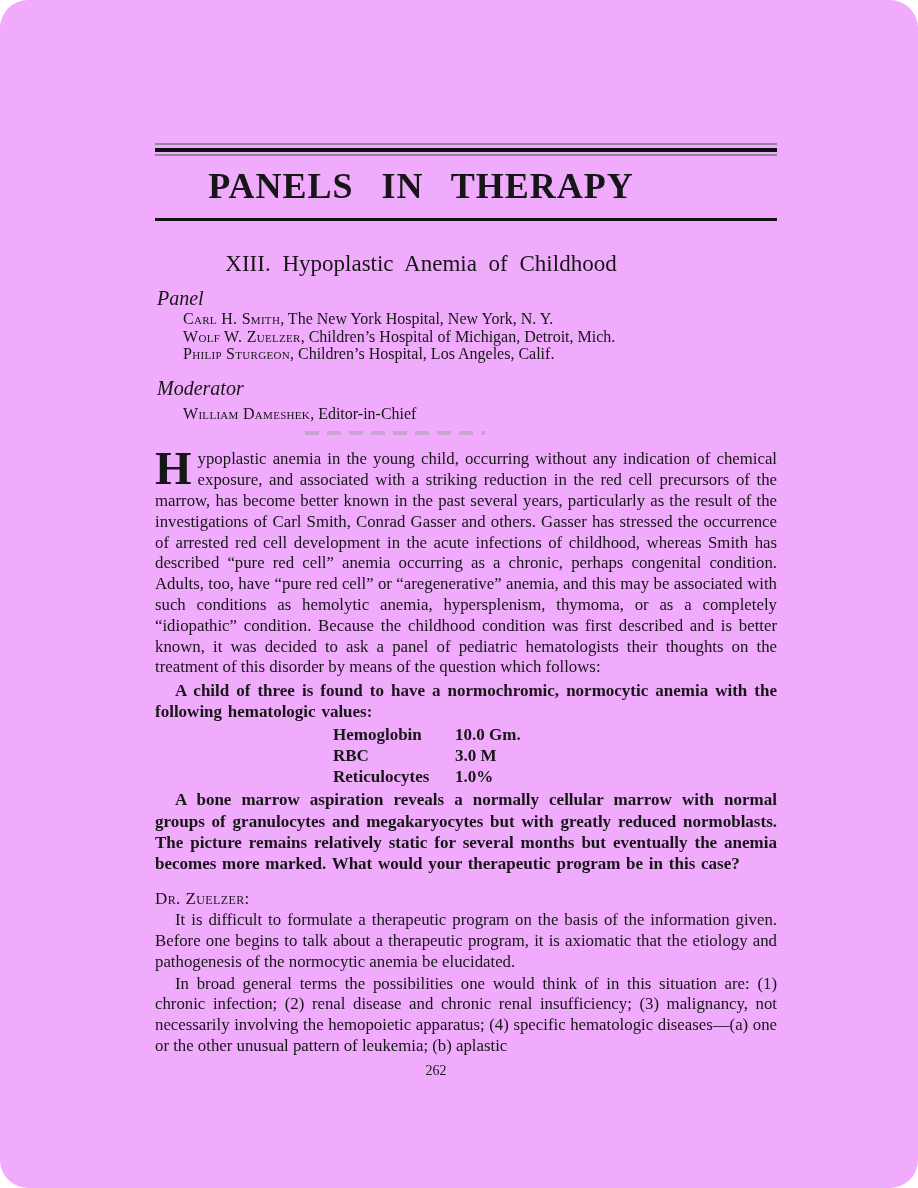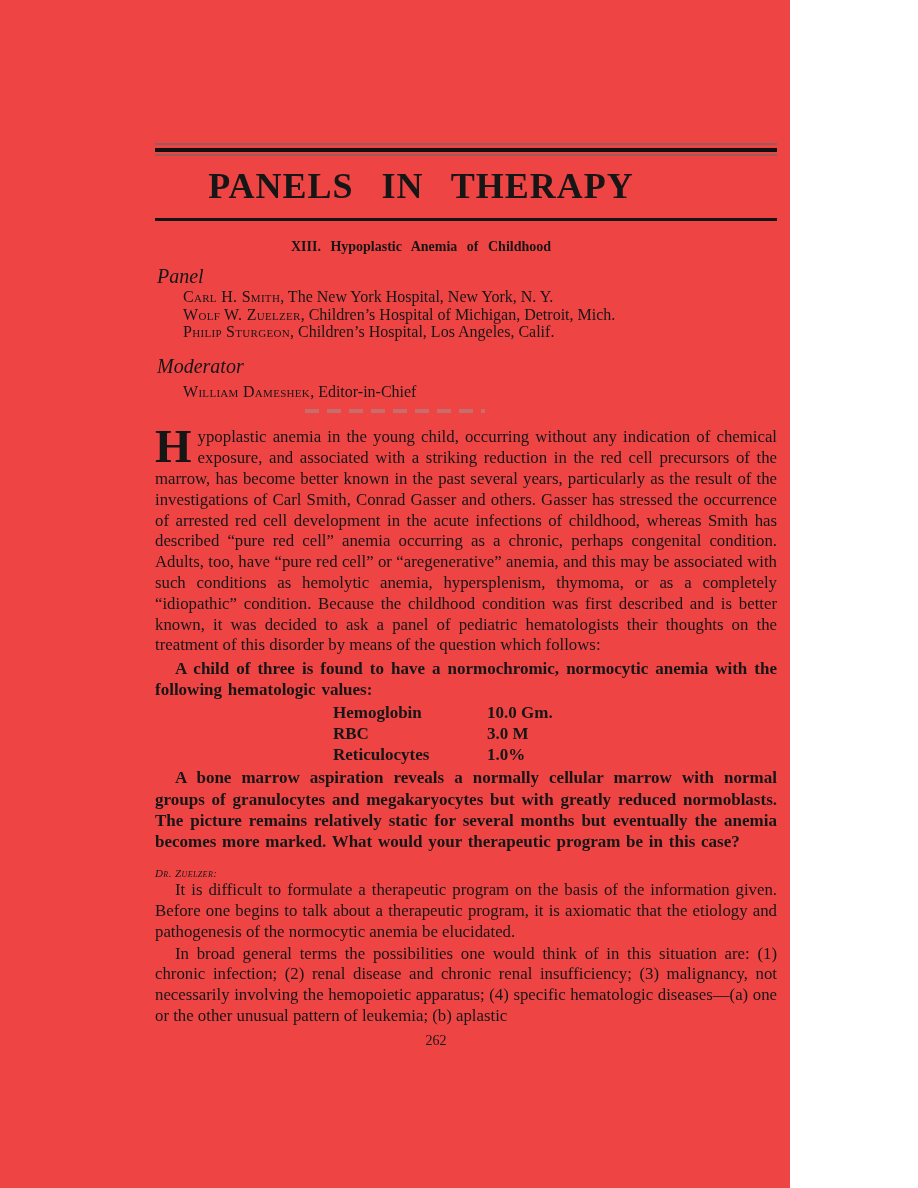--- a/index.html
+++ b/index.html
@@ -1,44 +1,45 @@
 <!DOCTYPE html>
 <html><head>
 <meta charset="utf-8">
 <style>
   html,body { margin:0; padding:0; background:#ffffff; }
   .page {
     position:relative;
-    width:790px; height:1188px;
-    background:#ef4444;
+    width:918px; height:1188px;
+    background:#f0abfc;
     font-family:"Liberation Serif", "DejaVu Serif", serif;
     color:#161616;
     overflow:hidden;
+    border-radius:28px;
   }
   .column {
     position:absolute; left:155px; top:0; width:622px;
   }
   
   .top-rules { margin-top:143px; }
   .rule-thin   { height:2px; background:#6a6a6a; opacity:.65; }
   .rule-thick  { height:4px; background:#101010; margin:3px 0 2px 0; }
   .rule-under-title { height:3px; background:#141414; margin-top:12px; }
   
   .title {
     margin-top:10px;
     text-align:center;
     transform:translateX(-45px);
     font-size:36px; font-weight:bold; line-height:40px;
     letter-spacing:1px; word-spacing:18px;
   }
   .subtitle {
-    margin-top:18px;
+    margin-top:30px;
     text-align:center;
     transform:translateX(-45px);
-    font-size:14px; font-weight:bold;
+    font-size:23px; font-weight:normal;
     word-spacing:6px;
   }
   
   .side-label { margin-top:10px; font-style:italic; font-size:20px; margin-left:2px; }
   .member { margin-left:28px; font-size:16px; line-height:17.6px; }
   .sc { font-variant:small-caps; letter-spacing:.3px; }
   .moderator-label { margin-top:14px; }
   .moderator-line { margin-top:5px; }
   .smudge {
     margin-top:9px; margin-left:150px;
@@ -61,24 +62,24 @@
   .bold-para {
     margin-top:2px;
     font-weight:bold;
     font-size:17px; line-height:21.2px;
     text-align:justify;
     text-indent:20px;
     word-spacing:1.5px;
   }
   
   .values { margin:1px 0 1px 178px; font-weight:bold; font-size:17px; line-height:21.3px; }
-  .values .row { display:flex;gap:32px; }
+  .values .row { display:flex; }
   .values .lbl { width:122px; }
   
-  .speaker { margin-top:15px; font-size:11px;font-style:italic; }
+  .speaker { margin-top:15px; font-size:17px; }
   .speaker .sc { letter-spacing:.4px; }
   .disc-para { text-indent:20px; margin-top:1px; }
   
   .page-number {
     margin-top:6px;
     text-align:center;
     transform:translateX(-30px);
     font-size:14px;
   }
 </style>

